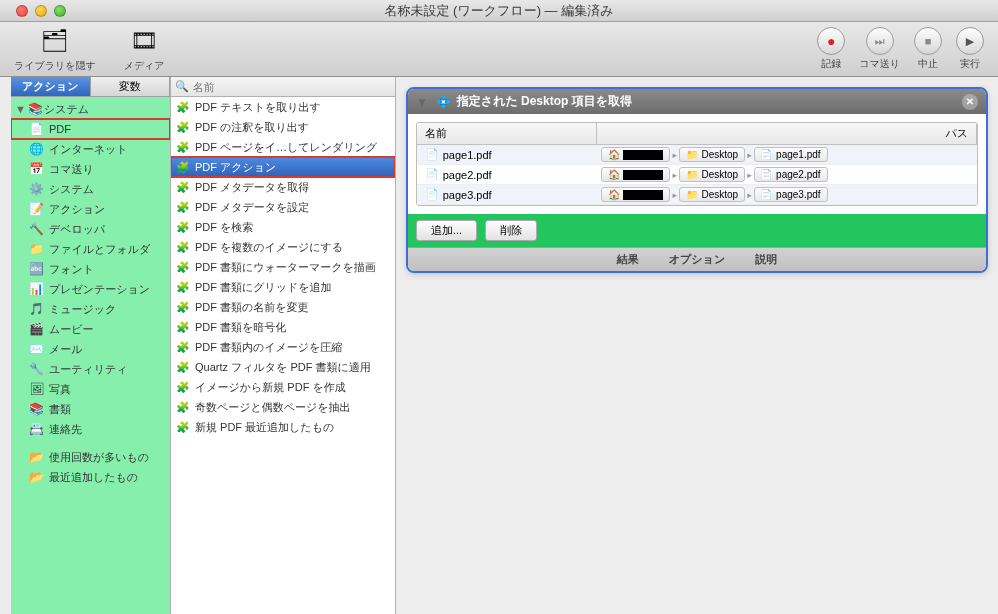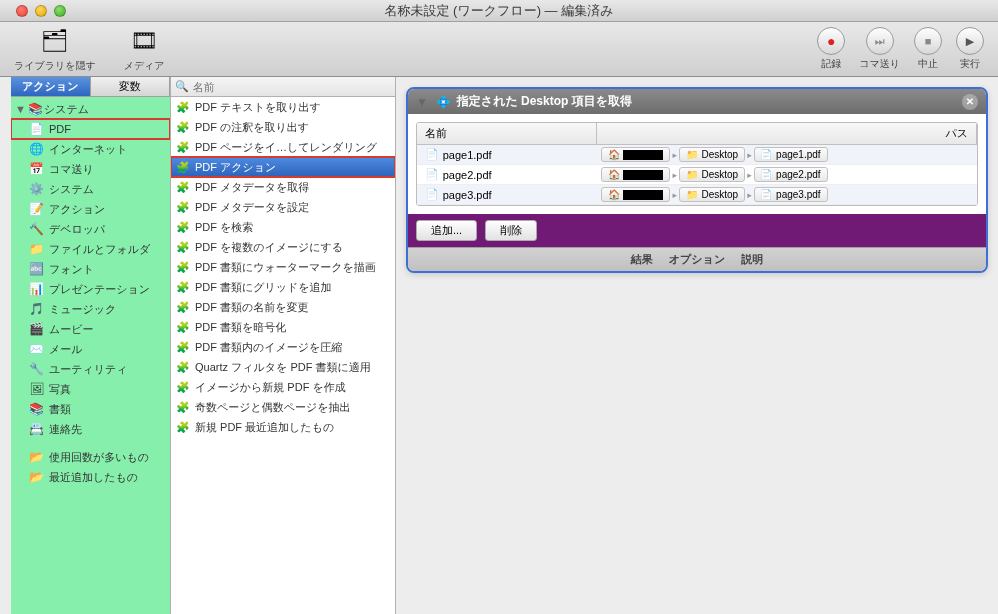--- a/index.html
+++ b/index.html
@@ -54,23 +54,23 @@
     .th-name { width: 180px; }
     .th-path { flex: 1; text-align: right; }
     .table-body { background: #fff; }
     .file-row { display: flex; align-items: center; font-size: 11px; border-bottom: 1px solid #eee; }
     .file-row:nth-child(odd) { background: #f0f4fa; }
     .fr-name { width: 180px; padding: 2px 8px; display: flex; align-items: center; gap: 4px; }
     .fr-path { flex: 1; padding: 2px 4px; display: flex; align-items: center; gap: 2px; }
     .path-seg { display: inline-flex; align-items: center; padding: 1px 6px; border: 1px solid #c0c0c0; border-radius: 3px; background: linear-gradient(#fcfcfc,#e8e8e8); font-size: 10px; gap: 3px; }
     .path-arrow { color: #999; font-size: 9px; }
     .redacted { background: #000; width: 40px; height: 10px; display: inline-block; }
-    .card-buttons { padding: 6px 8px; display: flex; gap: 8px; background: #701a75; }
+    .card-buttons { padding: 6px 8px; display: flex; gap: 8px; background: #22c55e; }
     .mac-btn { padding: 2px 14px; border: 1px solid #aaa; border-radius: 3px; background: linear-gradient(#fefefe,#e2e2e2); font-size: 11px; cursor: default; }
-    .card-footer { background: linear-gradient(#d2d2d2,#c0c0c0); border-top: 1px solid #a0a0a0; padding: 4px 8px; display: flex; gap: 16px; font-size: 11px; font-weight: bold; color: #444; border-radius: 0 0 6px 6px; justify-content: center; }
+    .card-footer { background: linear-gradient(#d2d2d2,#c0c0c0); border-top: 1px solid #a0a0a0; padding: 4px 8px; display: flex; gap: 30px; font-size: 11px; font-weight: bold; color: #444; border-radius: 0 0 6px 6px; justify-content: center; }
     .disclosure { color: #666; margin-right: 2px; }
   </style>
 </head>
 <body>
 
 <div class="titlebar">
   <div class="traffic-lights">
     <div class="traffic-light tl-close"></div>
     <div class="traffic-light tl-min"></div>
     <div class="traffic-light tl-max"></div>

